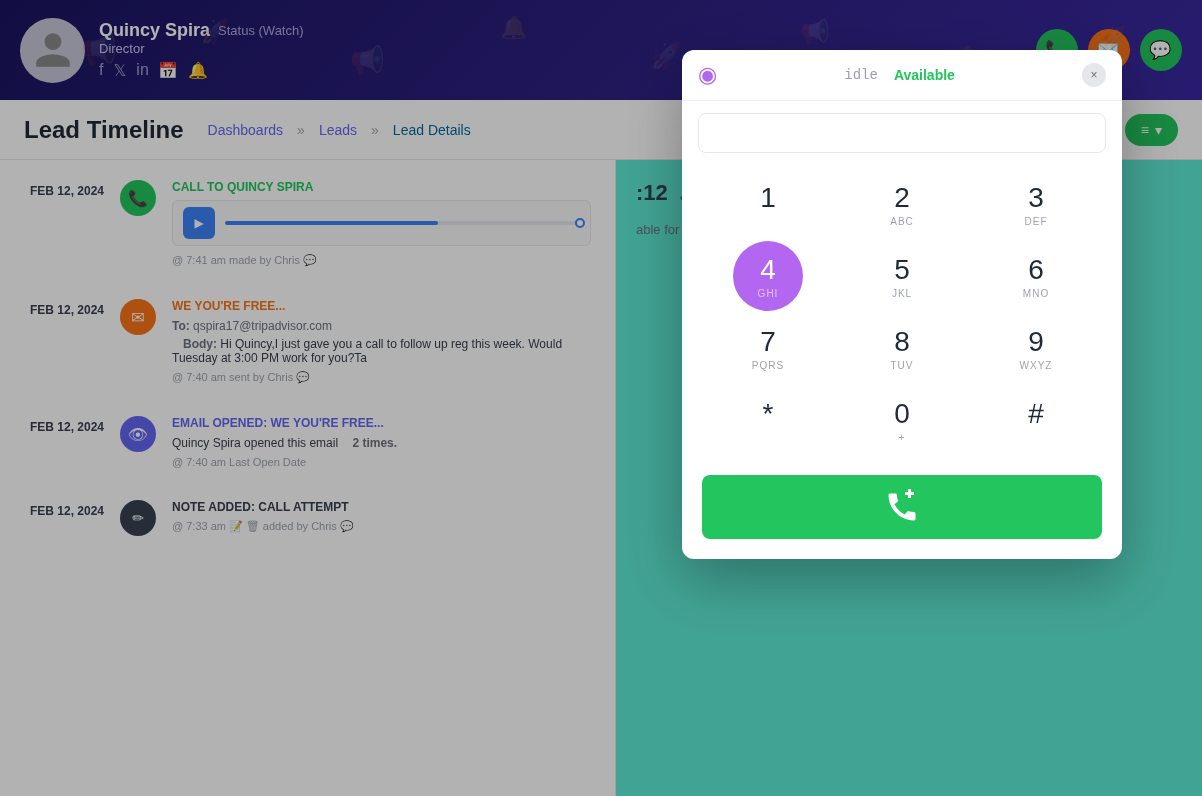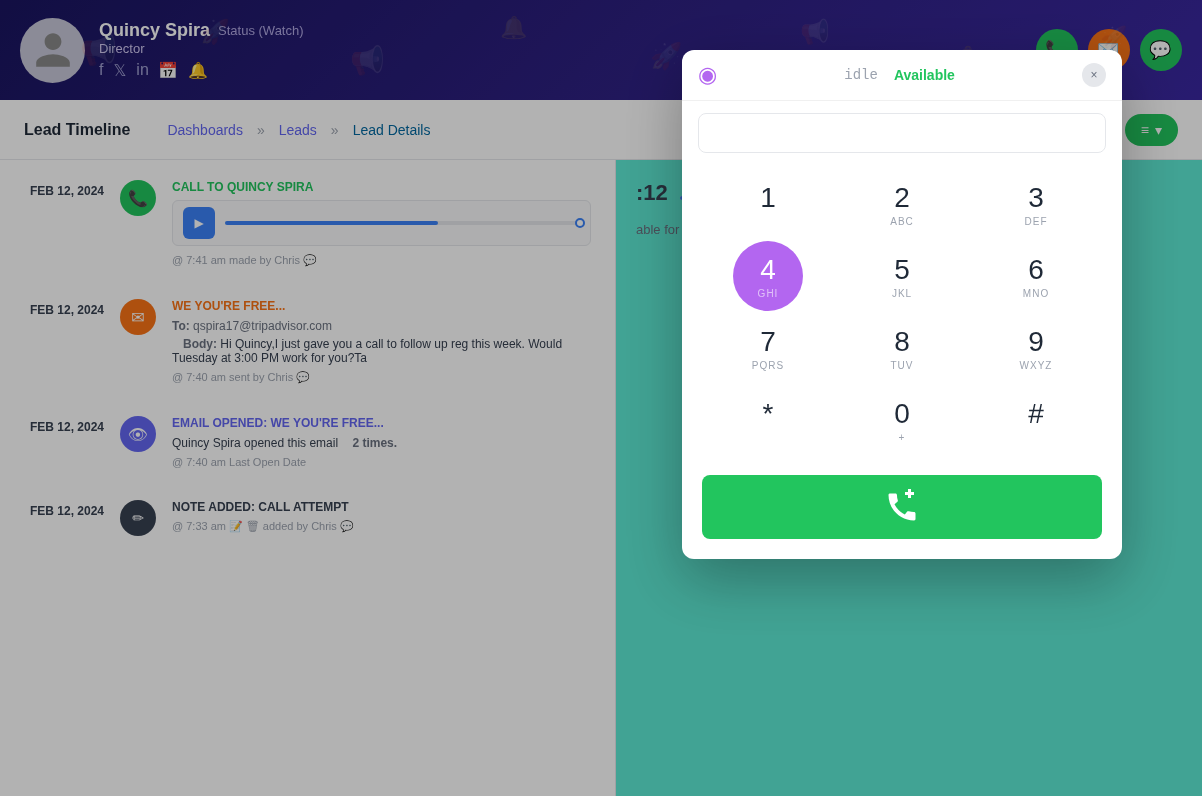--- a/index.html
+++ b/index.html
@@ -49,21 +49,21 @@
     
     .page-header {
       background: #fff;
       padding: 12px 24px;
       display: flex;
       align-items: center;
       gap: 16px;
       border-bottom: 1px solid #e5e7eb;
       height: 60px;
     }
-    .page-title { font-size: 16px; font-weight: 700; color: #1f2937; margin-right: 21px; }
+    .page-title { font-size: 24px; font-weight: 700; color: #1f2937; margin-right: 8px; }
     .breadcrumb { display: flex; align-items: center; gap: 14px; font-size: 14px; color: #6b7280; }
     .breadcrumb a { color: #6366f1; text-decoration: none; }
     .breadcrumb .sep { color: #9ca3af; }
     .breadcrumb .current { color: #0369a1; }
     .breadcrumb-actions { margin-left: auto; display: flex; gap: 10px; align-items: center; }
     .menu-btn {
       background: #22c55e; color: #fff; border: none; border-radius: 20px;
       padding: 8px 16px; font-size: 14px; cursor: pointer;
       display: flex; align-items: center; gap: 6px;
     }

